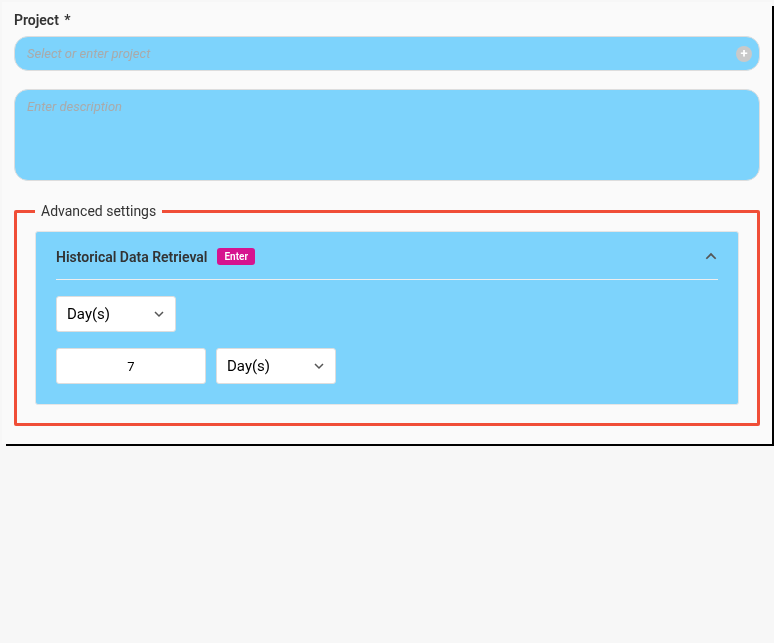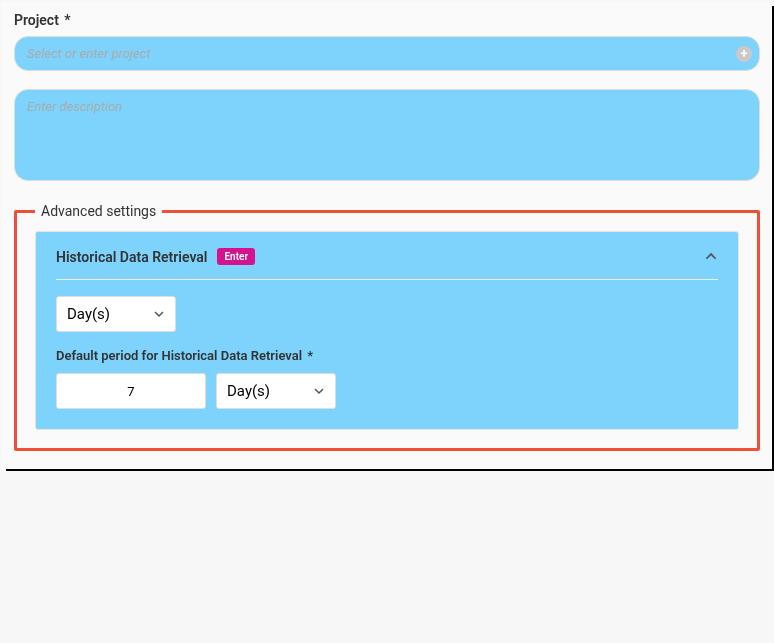--- a/index.html
+++ b/index.html
@@ -180,24 +180,20 @@
           <div class="unit-select">
             <span>Day(s)</span>
             <svg class="chev-down" viewBox="0 0 24 24">
               <path d="M4 8 L12 16 L20 8" fill="none" stroke="currentColor" stroke-width="3"></path>
             </svg>
           </div>
         </div>
       </div>
 
       <div class="sub-field">
-        <label class="sub-label">
-          <span>Default period for Historical Data Retrieval</span>
-          <span class="req">*</span>
-        </label>
         <div class="period-row">
           <input class="num-input" type="text" value="7" style="">
           <div class="unit-select">
             <span>Day(s)</span>
             <svg class="chev-down" viewBox="0 0 24 24">
               <path d="M4 8 L12 16 L20 8" fill="none" stroke="currentColor" stroke-width="3"></path>
             </svg>
           </div>
         </div>
       </div>

